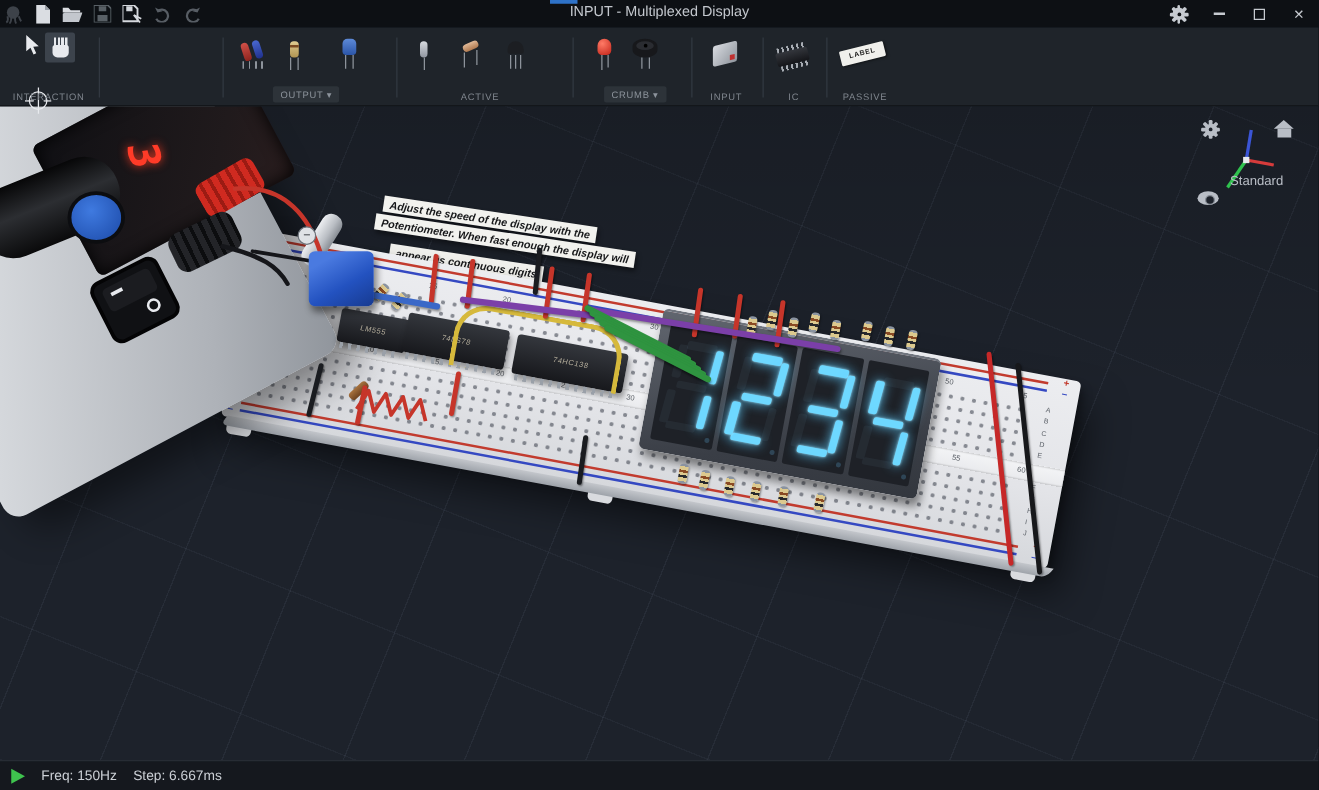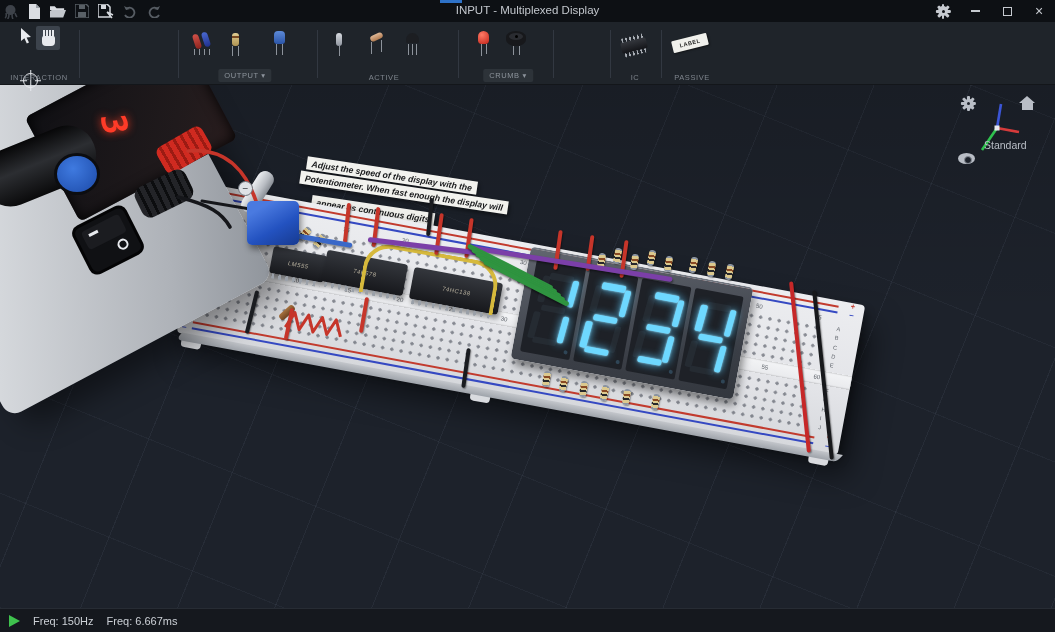--- a/index.html
+++ b/index.html
@@ -314,20 +314,26 @@
       </div>
       <div class="tool" style="left:38px; top:9px;">
         <div class="buzzer"></div>
         <div class="cmp-leg" style="left:7px; top:15px; height:9px;"></div>
           <div class="cmp-leg" style="left:13px; top:15px; height:9px;"></div>
       </div>
       <div class="tlabel pill"><span>CRUMB</span> <span>▾</span></div>
     </div>
     <div class="tdiv" style="left:553px;"></div>
 
+    <div class="tsection" style="left:558px; width:46px;">
+      <div class="tool" style="left:12px; top:13px;">
+          <div class="sw-ico"></div>
+        </div>
+      <div class="tlabel">INPUT</div>
+    </div>
     <div class="tdiv" style="left:610px;"></div>
 
     <div class="tsection" style="left:614px; width:42px;">
       <div class="tool" style="left:7px; top:18px;">
           <div class="dip-ico"></div>
         </div>
       <div class="tlabel">IC</div>
     </div>
     <div class="tdiv" style="left:661px;"></div>
 
@@ -563,15 +569,15 @@
       <div class="wireh" style="left: 468px; top: 158px; width: 95px; background: rgb(47, 148, 64); transform: rotate(27deg); transform-origin: 0px 50%;"></div>
       <div class="wireh" style="left: 472px; top: 162px; width: 95px; background: rgb(47, 148, 64); transform: rotate(27deg); transform-origin: 0px 50%;"></div>
       <div class="wireh" style="left: 476px; top: 166px; width: 95px; background: rgb(47, 148, 64); transform: rotate(27deg); transform-origin: 0px 50%;"></div>
       <div class="wireh" style="left: 480px; top: 170px; width: 95px; background: rgb(47, 148, 64); transform: rotate(27deg); transform-origin: 0px 50%;"></div>
       <div class="wireh" style="left: 484px; top: 174px; width: 95px; background: rgb(47, 148, 64); transform: rotate(27deg); transform-origin: 0px 50%;"></div>
     </div>
 
   <div id="statusbar">
     <div id="play-btn"></div>
     <div id="freq-text">Freq: 150Hz</div>
-    <div id="step-text">Freq: 6.667ms</div>
+    <div id="step-text">Step: 6.667ms</div>
   </div>
 </div>
 
 </body></html>

